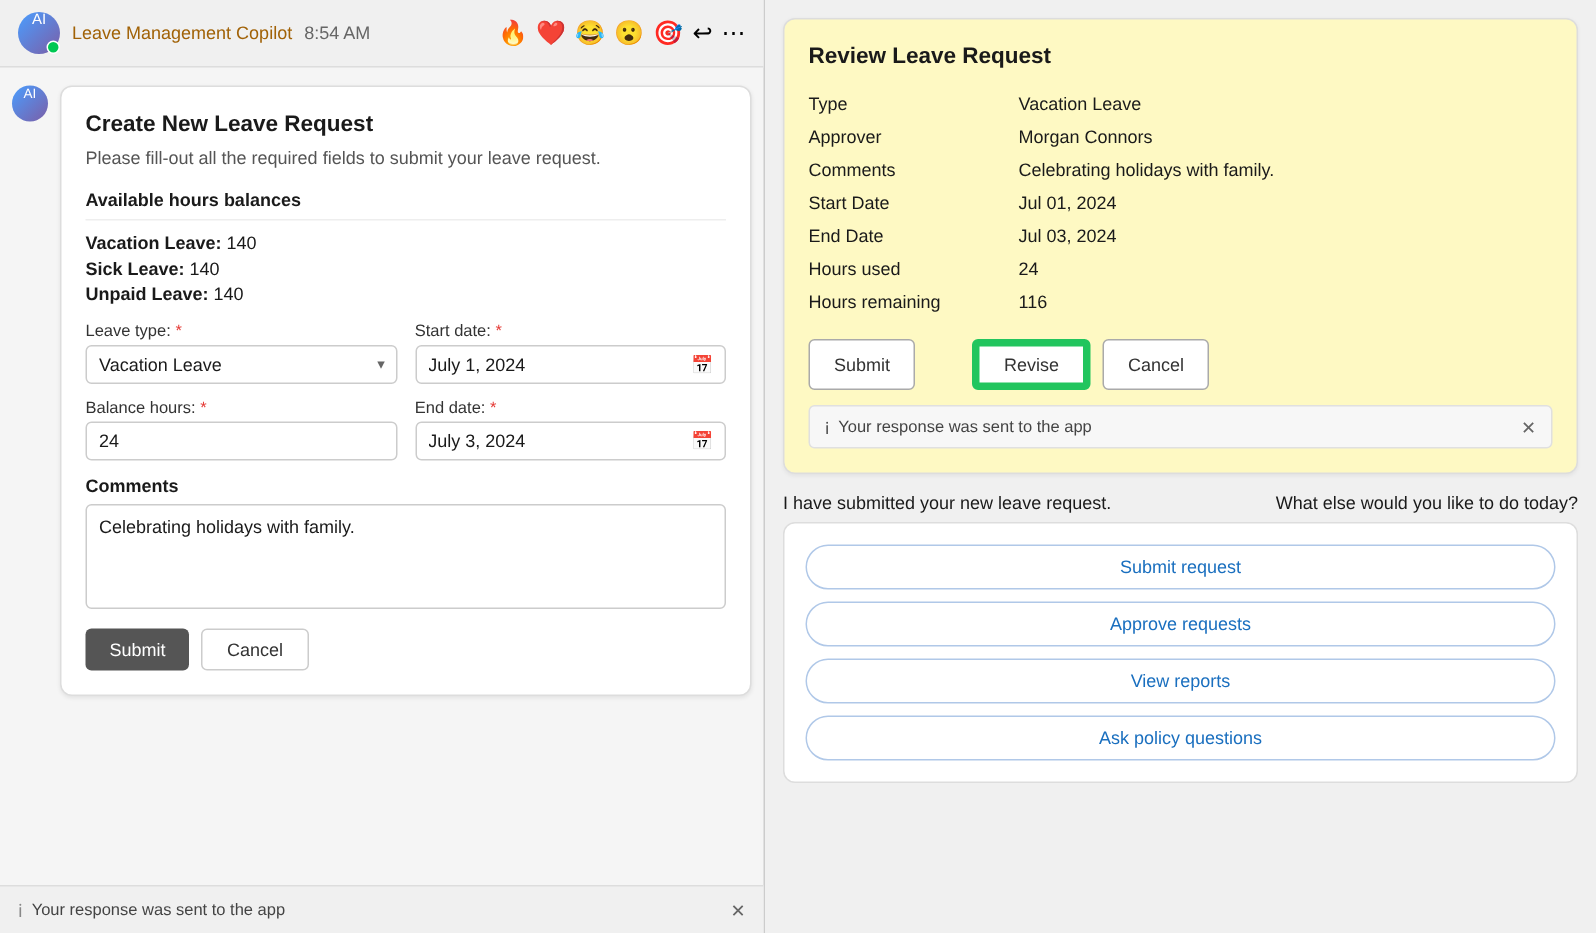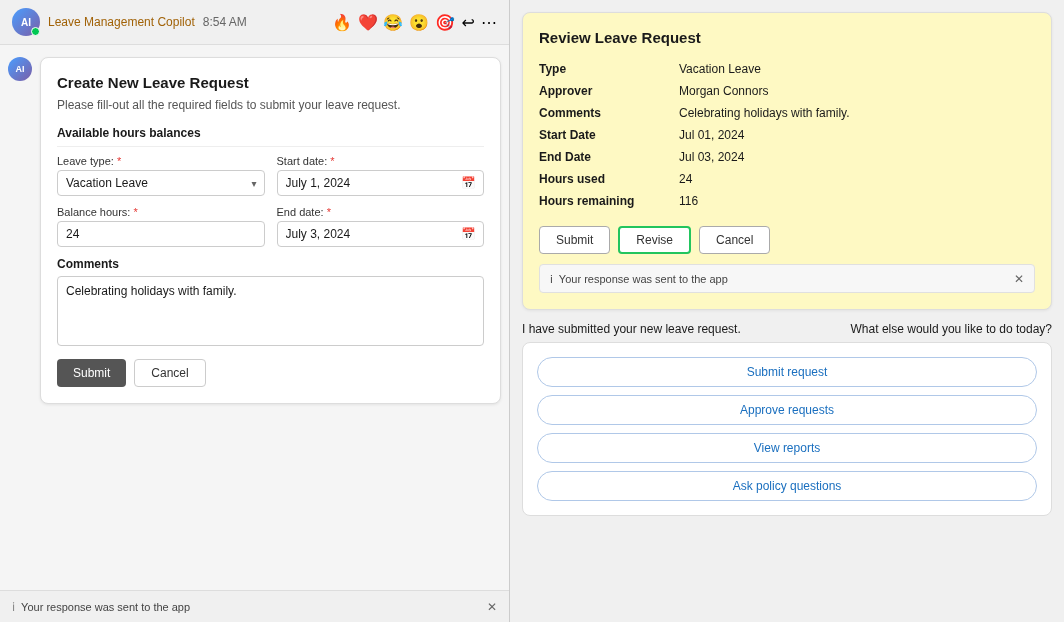--- a/index.html
+++ b/index.html
@@ -53,25 +53,25 @@
       font-size: 16px;
       cursor: pointer;
     }
 
     .avatar {
       width: 28px;
       height: 28px;
       border-radius: 50%;
       background: linear-gradient(135deg, #4a9eff, #7b5ea7);
       display: flex;
-      align-items: center;
+      align-items: flex-start;
       justify-content: center;
       color: white;
       font-size: 10px;
-      font-weight: bold;
+      font-weight: normal;
       position: relative;
       flex-shrink: 0;
     }
 
     .avatar-badge {
       position: absolute;
       bottom: 0;
       right: 0;
       width: 9px;
       height: 9px;
@@ -329,21 +329,21 @@
       margin-bottom: 14px;
     }
 
     .review-table tr td {
       padding: 4px 0;
       font-size: 12px;
       vertical-align: top;
     }
 
     .review-table tr td:first-child {
-      font-weight: 700;
+      font-weight: 400;
       color: #1a1a1a;
       width: 140px;
       padding-right: 8px;
     }
 
     .review-table tr td:last-child {
       color: #1a1a1a;
       font-weight: 400;
     }
 
@@ -360,26 +360,27 @@
       border-radius: 4px;
       padding: 5px 16px;
       font-size: 12px;
       cursor: pointer;
       font-weight: 500;
     }
 
     .btn-review-revise {
       background: white;
       color: #333;
-      border: 2px solid #22c55e;
+      border: 5px solid #22c55e;
       border-radius: 4px;
       padding: 5px 16px;
       font-size: 12px;
       cursor: pointer;
       font-weight: 500;
+      margin-left: 30px;
     }
 
     .btn-review-cancel {
       background: white;
       color: #333;
       border: 1px solid #aaa;
       border-radius: 4px;
       padding: 5px 16px;
       font-size: 12px;
       cursor: pointer;
@@ -478,20 +479,25 @@
 
     <div style="display:flex; align-items:flex-start; gap:8px; margin-bottom:8px;">
       <div class="avatar" style="width:24px;height:24px;font-size:9px;flex-shrink:0;">AI</div>
 
       <div class="form-card" style="margin:0; flex:1;">
         <div class="form-card-title">Create New Leave Request</div>
         <div class="form-card-desc">Please fill-out all the required fields to submit your leave request.</div>
 
         
         <div class="form-section-title">Available hours balances</div>
+        <div class="leave-balances">
+          <div class="balance-item"><strong>Vacation Leave:</strong> 140</div>
+          <div class="balance-item"><strong>Sick Leave:</strong> 140</div>
+          <div class="balance-item"><strong>Unpaid Leave:</strong> 140</div>
+        </div>
 
         
 
         
         <div class="form-row">
           <div class="form-group">
             <label class="form-label">
               <span>Leave type:</span>
               <span class="required-star"> *</span>
             </label>

